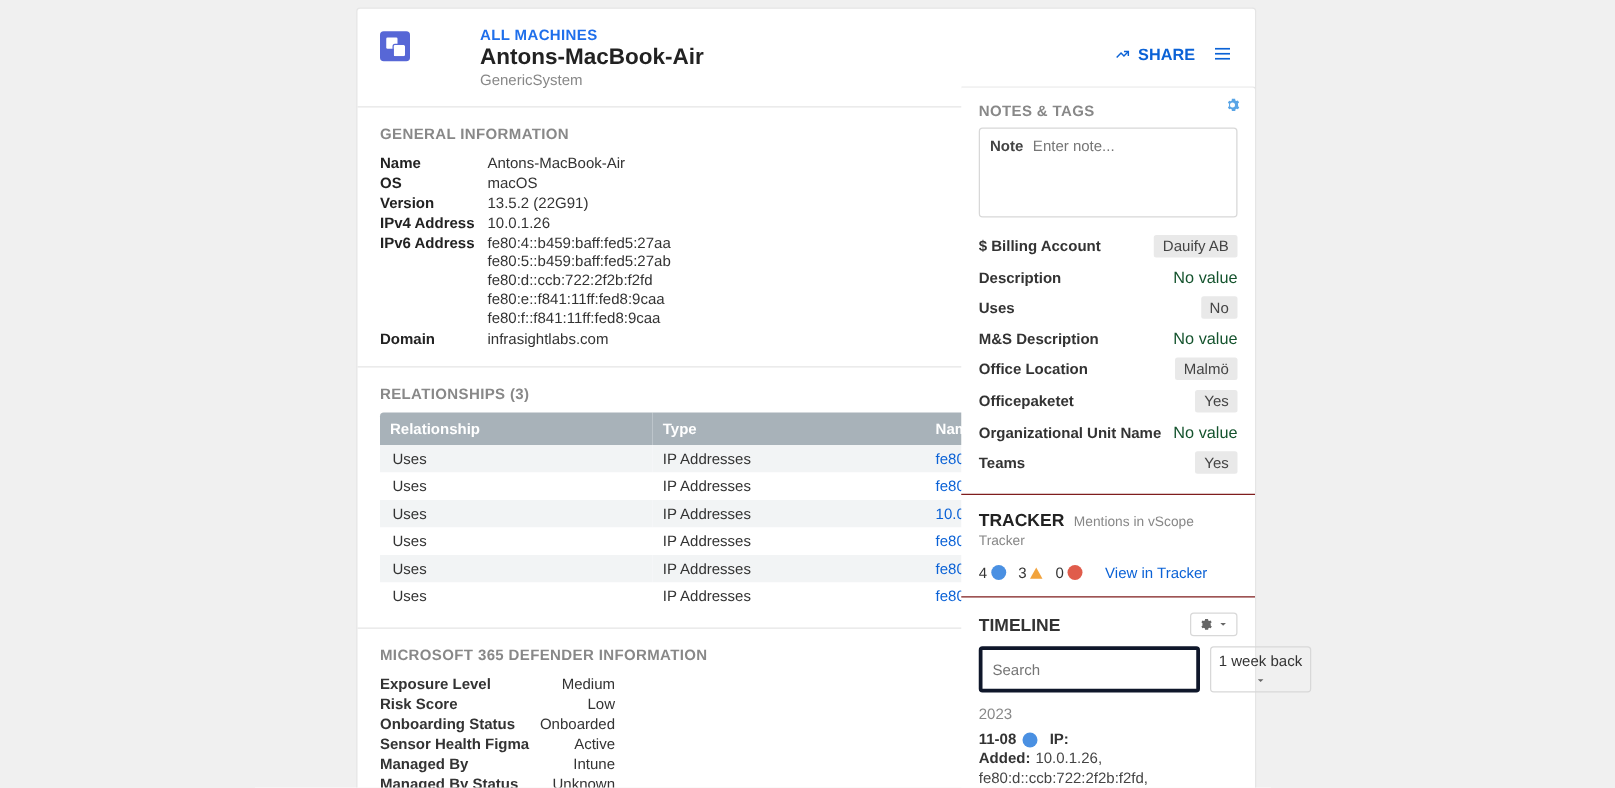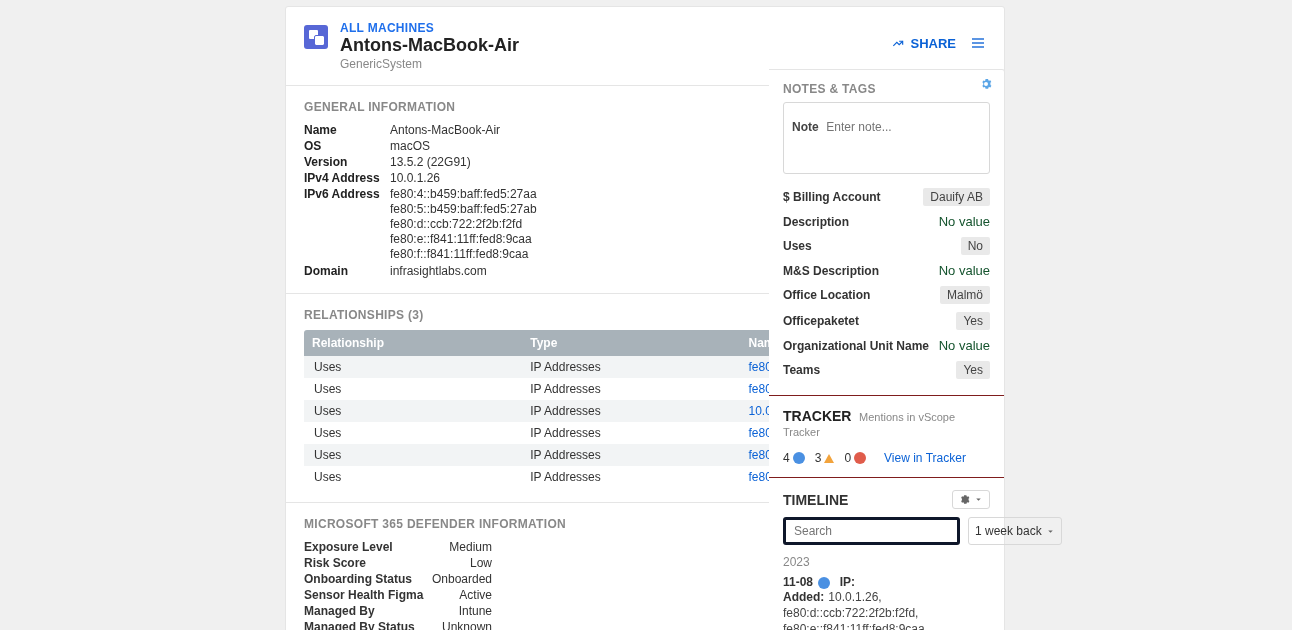--- a/index.html
+++ b/index.html
@@ -3,21 +3,21 @@
   <meta charset="utf-8">
   <style>
     * {margin:0; padding:0; box-sizing:border-box;}
     body {font-family: -apple-system, BlinkMacSystemFont, "Segoe UI", Helvetica, Arial, sans-serif; background:#f0f0f0; color:#333; font-size:13px;}
     .page {width:1292px; min-height:630px; background:#f0f0f0; position:relative;}
     .card {position:absolute; left:285px; top:6px; width:720px; background:#fff; border:1px solid #e5e5e5; border-radius:3px;}
     .header {display:flex; align-items:flex-start; padding:14px 18px; border-bottom:1px solid #e5e5e5;}
     .device-icon {width:24px; height:24px; background:#5767d6; border-radius:3px; margin-top:4px; margin-right:12px; position:relative;}
     .device-icon:before{content:'';position:absolute;left:5px;top:5px;width:9px;height:9px;background:#fff;border-radius:1px;}
     .device-icon:after{content:'';position:absolute;left:11px;top:11px;width:9px;height:9px;background:#fff;border-radius:1px;outline:1px solid #5767d6;}
-    .header-text {flex:1;}
+    .header-text {flex:1;margin-left:44px;}
     .breadcrumb {font-size:12px; color:#1f6feb; font-weight:600; letter-spacing:0.3px;}
     .title {font-size:18px; font-weight:600; color:#222; line-height:1.2;}
     .subtitle {font-size:12px; color:#888;}
     .header-actions {display:flex; align-items:center; gap:14px; padding-top:14px;}
     .share-btn {display:flex; align-items:center; gap:5px; color:#0b62d6; font-weight:600; font-size:13px;}
     .share-btn svg{width:14px;height:14px;}
     .menu-icon {width:16px;height:16px;color:#0b62d6;}
     .section {padding:14px 18px; border-bottom:1px solid #e5e5e5;}
     .section:last-child{border-bottom:none;}
     .section-title {font-size:12px; color:#888; letter-spacing:0.3px; font-weight:600; margin-bottom:8px;}
@@ -38,42 +38,42 @@
     .defender-row {display:flex; justify-content:space-between; padding:1px 0; gap:8px; max-width:188px;}
     .defender-label {font-weight:700; font-size:12px;}
     .defender-value {font-size:12px; text-align:right;}
     
     
     .side {position:absolute; left:769px; top:69px; width:236px; background:#fff; border:1px solid #e5e5e5; border-radius:3px; border-left:none; border-top-left-radius:0; border-bottom-left-radius:0;}
     .side-section {padding:12px 14px; border-bottom:1px solid #7f1d1d; position:relative;}
     .side-section:last-child{border-bottom:none;}
     .side-title {font-size:12px; color:#888; font-weight:600; letter-spacing:0.3px;}
     .gear-icon {position:absolute; right:12px; top:8px; color:#5aa5e6; width:12px; height:12px;}
-    .note-box {border:1px solid #d8d8d8; border-radius:3px; margin-top:6px; padding:16px 8px; height:72px;}
+    .note-box {border:1px solid #d8d8d8; border-radius:3px; margin-top:6px; padding:6px 8px; height:72px;}
     .note-label{font-weight:700; font-size:12px; color:#444; margin-right:4px;}
     .note-input{border:none; font-size:12px; color:#888; outline:none; width:130px;}
     .tag-row {display:flex; align-items:center; padding:4px 0; gap:8px;}
     .tag-label {font-weight:700; font-size:12px; color:#333; flex:1;}
     .chip {background:#e9e9e9; color:#444; font-size:12px; padding:2px 7px; border-radius:2px;}
     .no-value {color:#14532d; font-size:13px;}
     .tracker-title {font-size:14px; font-weight:700; color:#222; display:inline;}
     .tracker-sub {font-size:11px; color:#888; margin-left:4px;}
     .tracker-counts {display:flex; align-items:center; gap:10px; margin-top:12px; font-size:12px;}
     .tracker-counts .cnt{display:flex; align-items:center; gap:3px;}
     .ico{width:12px;height:12px;display:inline-block;border-radius:50%;}
     .ico-info{background:#4a90e2;}
     .ico-warn{width:0;height:0;border-left:5px solid transparent;border-right:5px solid transparent;border-bottom:9px solid #f2a33c;border-radius:0;}
     .ico-err{background:#e05c4b;}
     .view-link{color:#0b62d6; margin-left:8px;}
     .timeline-head{display:flex; align-items:center; justify-content:space-between;text-align:right;}
     .timeline-title{font-size:14px; font-weight:700;}
     .gear-dd{border:1px solid #d8d8d8; border-radius:3px; padding:3px 6px; display:flex; align-items:center; gap:4px; font-size:12px;}
     .timeline-controls{display:flex; gap:8px; margin-top:8px;}
     .search-in{flex:1; border:3px solid #0f172a; border-radius:3px; padding:4px 8px; font-size:12px; color:#888;}
-    .range-dd{border:1px solid #d8d8d8; border-radius:3px; padding:4px 6px; font-size:12px; display:flex; align-items:center; gap:4px; white-space:nowrap;}
+    .range-dd{border:1px solid #d8d8d8; border-radius:3px; padding:4px 6px; font-size:12px; display:flex; align-items:center; gap:4px; white-space:nowrap;flex-direction:column;}
     .tl-year{color:#888; font-size:12px; margin-top:10px;}
     .tl-entry{margin-top:6px; font-size:12px;}
     .tl-date{font-weight:700;}
     .tl-ip-label{font-weight:700; margin-left:4px;}
     .tl-kv{font-size:12px; line-height:1.35;}
     .tl-kv b{font-weight:700;}
     .tl-vals{color:#444; padding-left:4px;}
     svg{display:block;}
   </style>
 </head>

